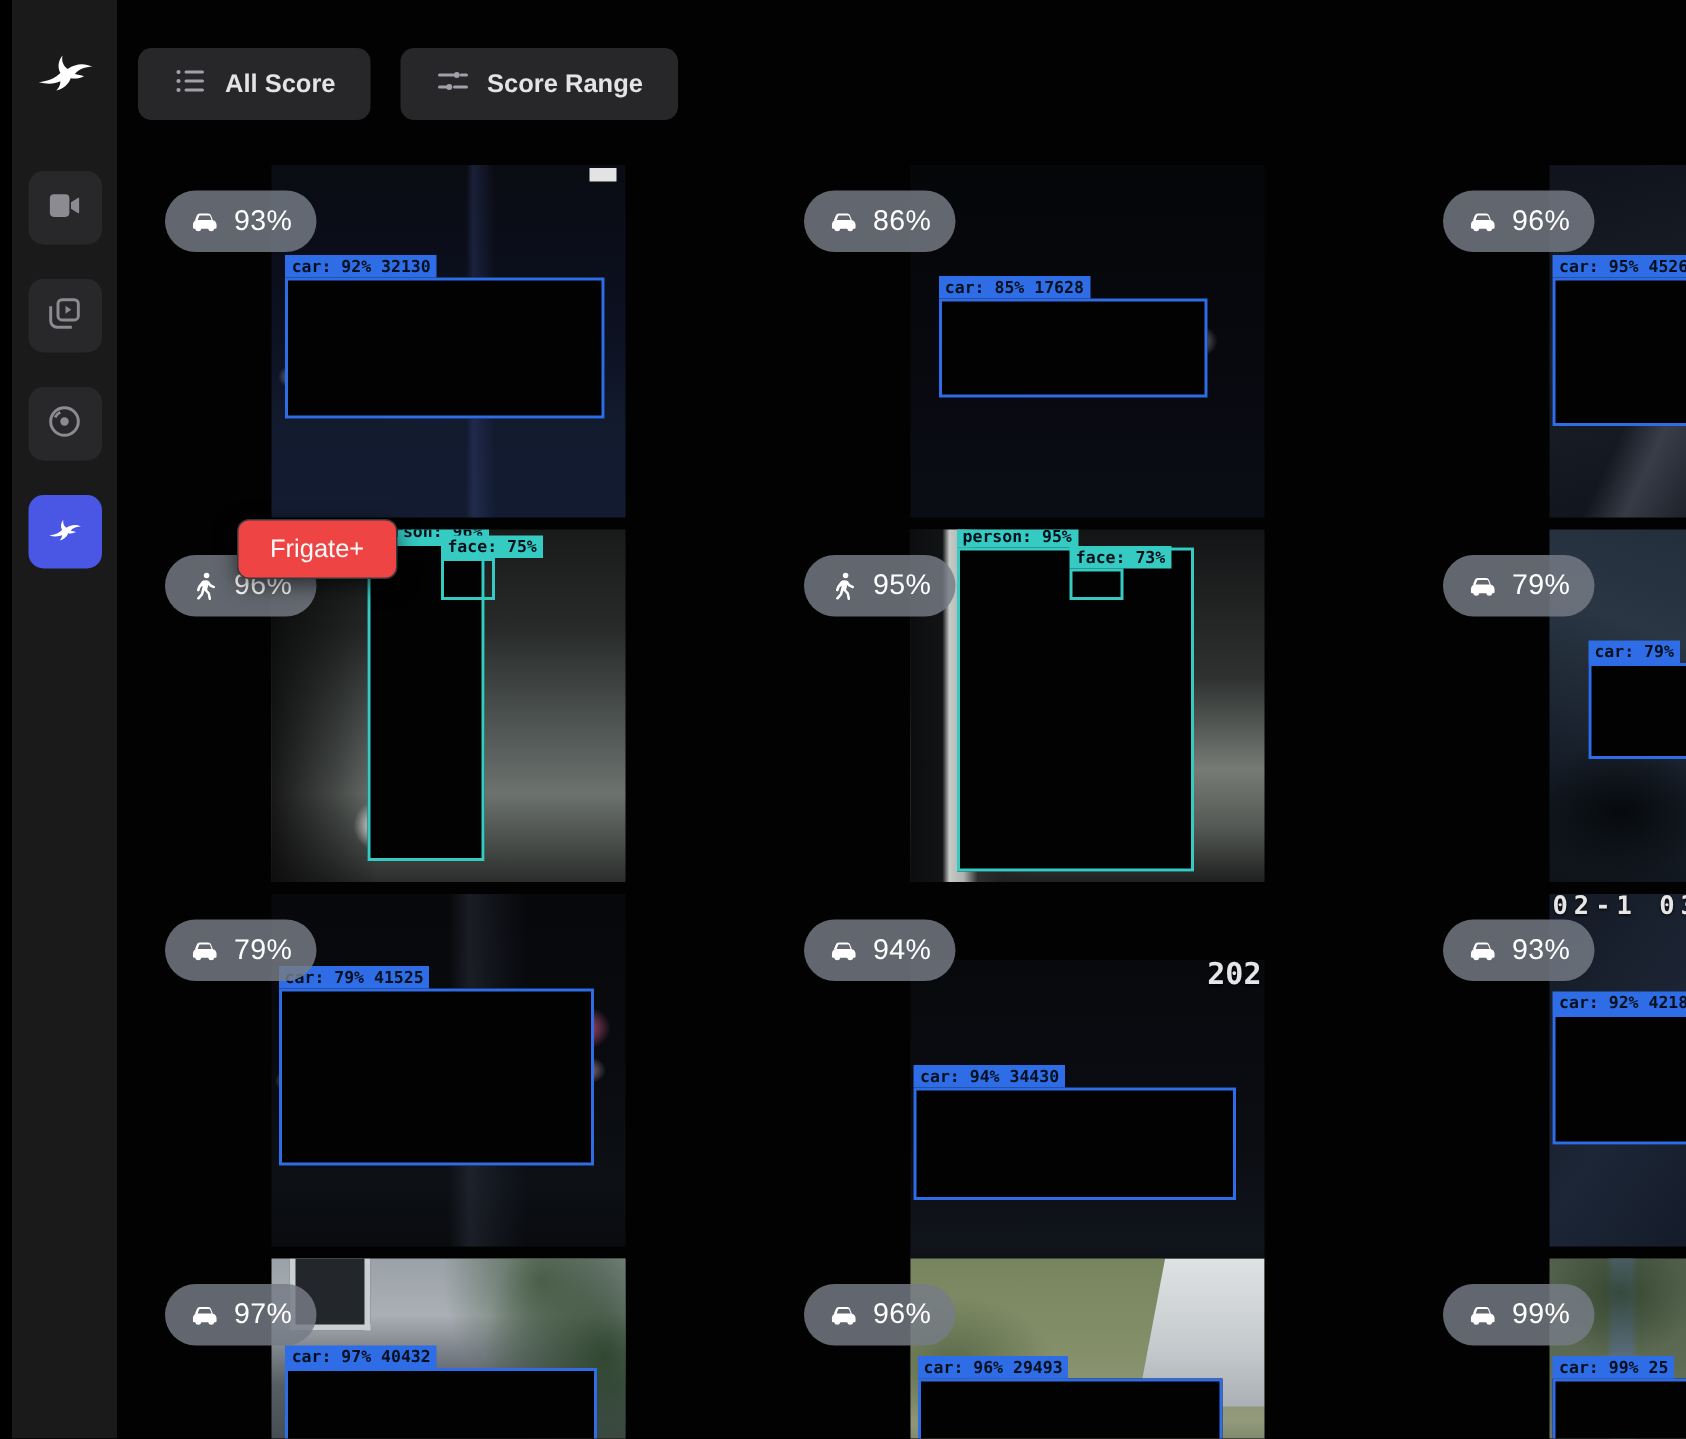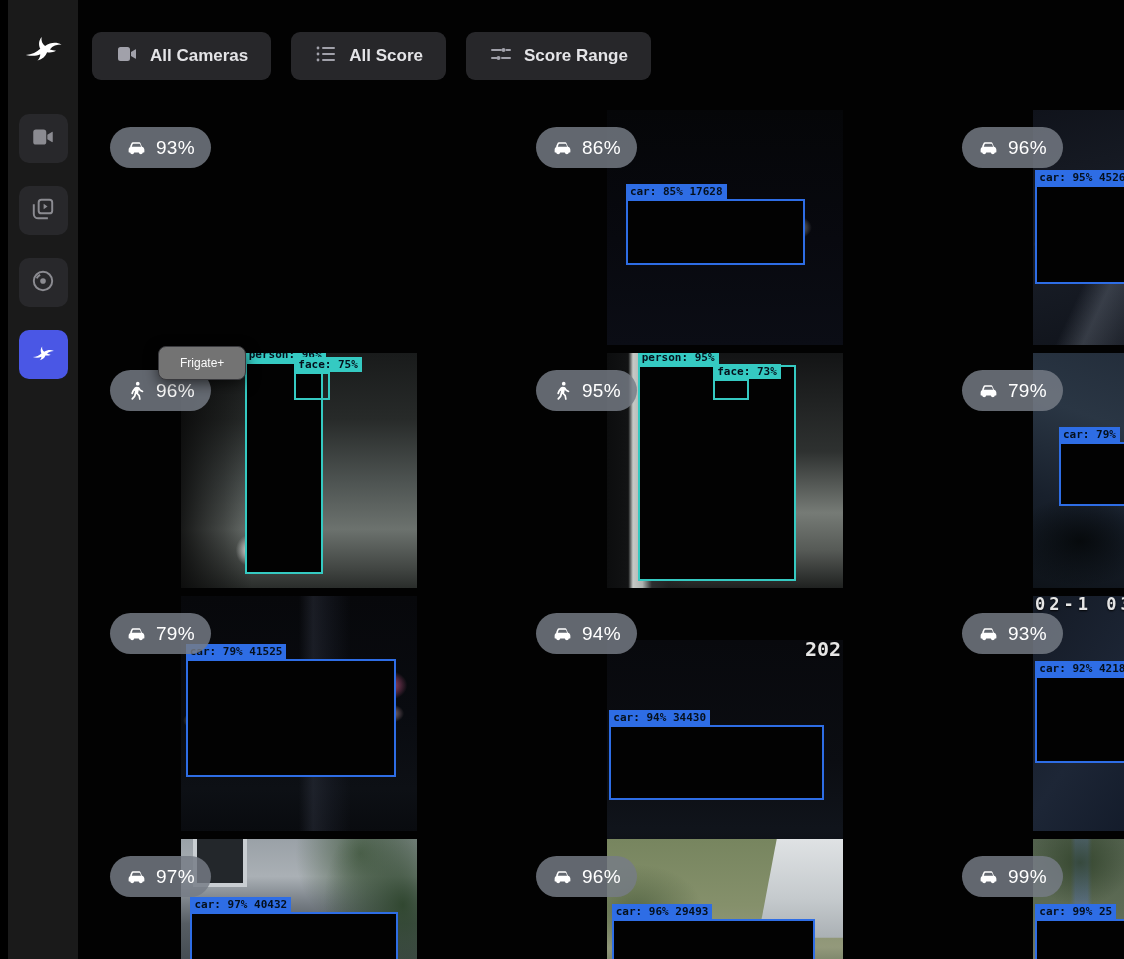--- a/index.html
+++ b/index.html
@@ -38,22 +38,22 @@
   .bbox-label{position:absolute;bottom:100%;left:-2px;margin-bottom:2px;white-space:nowrap;
     font-family:"DejaVu Sans Mono",monospace;font-size:11px;font-weight:bold;line-height:13px;
     color:#05101c;padding:1px 4px;}
   .c-blue>.bbox-label{background:#2e6de5;}
   .c-teal>.bbox-label{background:#35cac2;}
   .ts{position:absolute;z-index:3;color:#e6e6e6;font-family:"DejaVu Sans Mono",monospace;
     font-weight:bold;text-shadow:0 1px 2px rgba(0,0,0,.85);}
   .ts-tr{top:-3px;right:2px;font-size:20px;}
   .ts-top{top:-2px;left:2px;font-size:17px;letter-spacing:4px;width:100%;overflow:hidden;}
 
-  .tooltip{position:absolute;left:80px;top:346px;z-index:60;background:#737373;border:1px solid #39393d;
-    border-radius:8px;padding:9px 21px;color:#fafafa;font-size:12px;box-shadow:0 4px 14px rgba(0,0,0,.6);}
+  .tooltip{position:absolute;left:80px;top:346px;z-index:60;background:#ef4444;border:1px solid #39393d;
+    border-radius:8px;padding:9px 21px;color:#fafafa;font-size:17px;box-shadow:0 4px 14px rgba(0,0,0,.6);}
 
   
   .scene-n1{background:
     radial-gradient(55px 30px at 77% 50%, rgba(255,130,40,.95), rgba(190,60,15,.4) 55%, transparent 72%),
     radial-gradient(24px 14px at 9% 60%, rgba(225,235,255,.95), transparent 70%),
     linear-gradient(90deg, transparent 55%, rgba(70,90,160,.25) 57%, transparent 63%),
     radial-gradient(120px 70px at 45% 52%, rgba(35,45,85,.55), transparent 75%),
     linear-gradient(180deg,#0a0c13 0%,#0c1020 45%,#121a2e 72%,#141c32 100%);}
   .scene-n1::after{content:"";position:absolute;top:2px;right:6px;width:18px;height:9px;background:#e3e3e3;}
   .scene-n2{background:
@@ -163,28 +163,20 @@
             </svg>
         </span>
       </button>
     </nav>
   </aside>
 
   <main class="main">
     <div class="filters">
       <button class="filter-btn">
         <span>
-          <svg viewBox="0 0 24 24" fill="currentColor" width="24" height="24">
-              <path d="M3 7.5A2.5 2.5 0 0 1 5.5 5h7A2.5 2.5 0 0 1 15 7.5v9a2.5 2.5 0 0 1-2.5 2.5h-7A2.5 2.5 0 0 1 3 16.5zM16 10l4.2-2.6c.5-.3.8-.1.8.4v8.4c0 .5-.3.7-.8.4L16 14z"></path>
-            </svg>
-        </span>
-        <span>All Cameras</span>
-      </button>
-      <button class="filter-btn">
-        <span>
           <svg viewBox="0 0 24 24" fill="none" stroke="currentColor" stroke-width="2" stroke-linecap="round" width="24" height="24">
               <path d="M9 6h11M9 12h11M9 18h11"></path>
               <path d="M4 6h.01M4 12h.01M4 18h.01" stroke-width="2.8"></path>
             </svg>
         </span>
         <span>All Score</span>
       </button>
       <button class="filter-btn">
         <span>
           <svg viewBox="0 0 24 24" fill="none" stroke="currentColor" stroke-width="2" stroke-linecap="round" width="24" height="24">
@@ -201,20 +193,27 @@
         <div class="cell">
     <div class="badge">
       <span class="bicon icon-car">
         <svg viewBox="0 0 24 24" fill="currentColor">
                 <path d="M4.5 11.2 6 7.6A2.4 2.4 0 0 1 8.2 6h6.4c1 0 1.9.6 2.2 1.6l1.4 3.6c1.6.3 2.8 1.7 2.8 3.4v2.2a1 1 0 0 1-1 1h-.7a2.4 2.4 0 0 1-4.7 0H9.4a2.4 2.4 0 0 1-4.7 0H4a1 1 0 0 1-1-1v-2.2c0-1.7 1-3 2.5-3.4zm2.1-.2h10.6l-1-2.7a.9.9 0 0 0-.8-.6H8.4a.9.9 0 0 0-.8.6z"></path>
               </svg>
       </span>
 
       <span class="bscore">93%</span>
     </div>
+    <div class="thumb scene-n1">
+
+      <div class="bbox main c-blue" style="left: 4%; top: 32%; width: 90%; height: 40%;">
+        <span class="bbox-label">car: 92% 32130</span>
+      </div>
+
+    </div>
   </div>
         <div class="cell">
     <div class="badge">
       <span class="bicon icon-car">
         <svg viewBox="0 0 24 24" fill="currentColor">
                 <path d="M4.5 11.2 6 7.6A2.4 2.4 0 0 1 8.2 6h6.4c1 0 1.9.6 2.2 1.6l1.4 3.6c1.6.3 2.8 1.7 2.8 3.4v2.2a1 1 0 0 1-1 1h-.7a2.4 2.4 0 0 1-4.7 0H9.4a2.4 2.4 0 0 1-4.7 0H4a1 1 0 0 1-1-1v-2.2c0-1.7 1-3 2.5-3.4zm2.1-.2h10.6l-1-2.7a.9.9 0 0 0-.8-.6H8.4a.9.9 0 0 0-.8.6z"></path>
               </svg>
       </span>
 
       <span class="bscore">86%</span>

